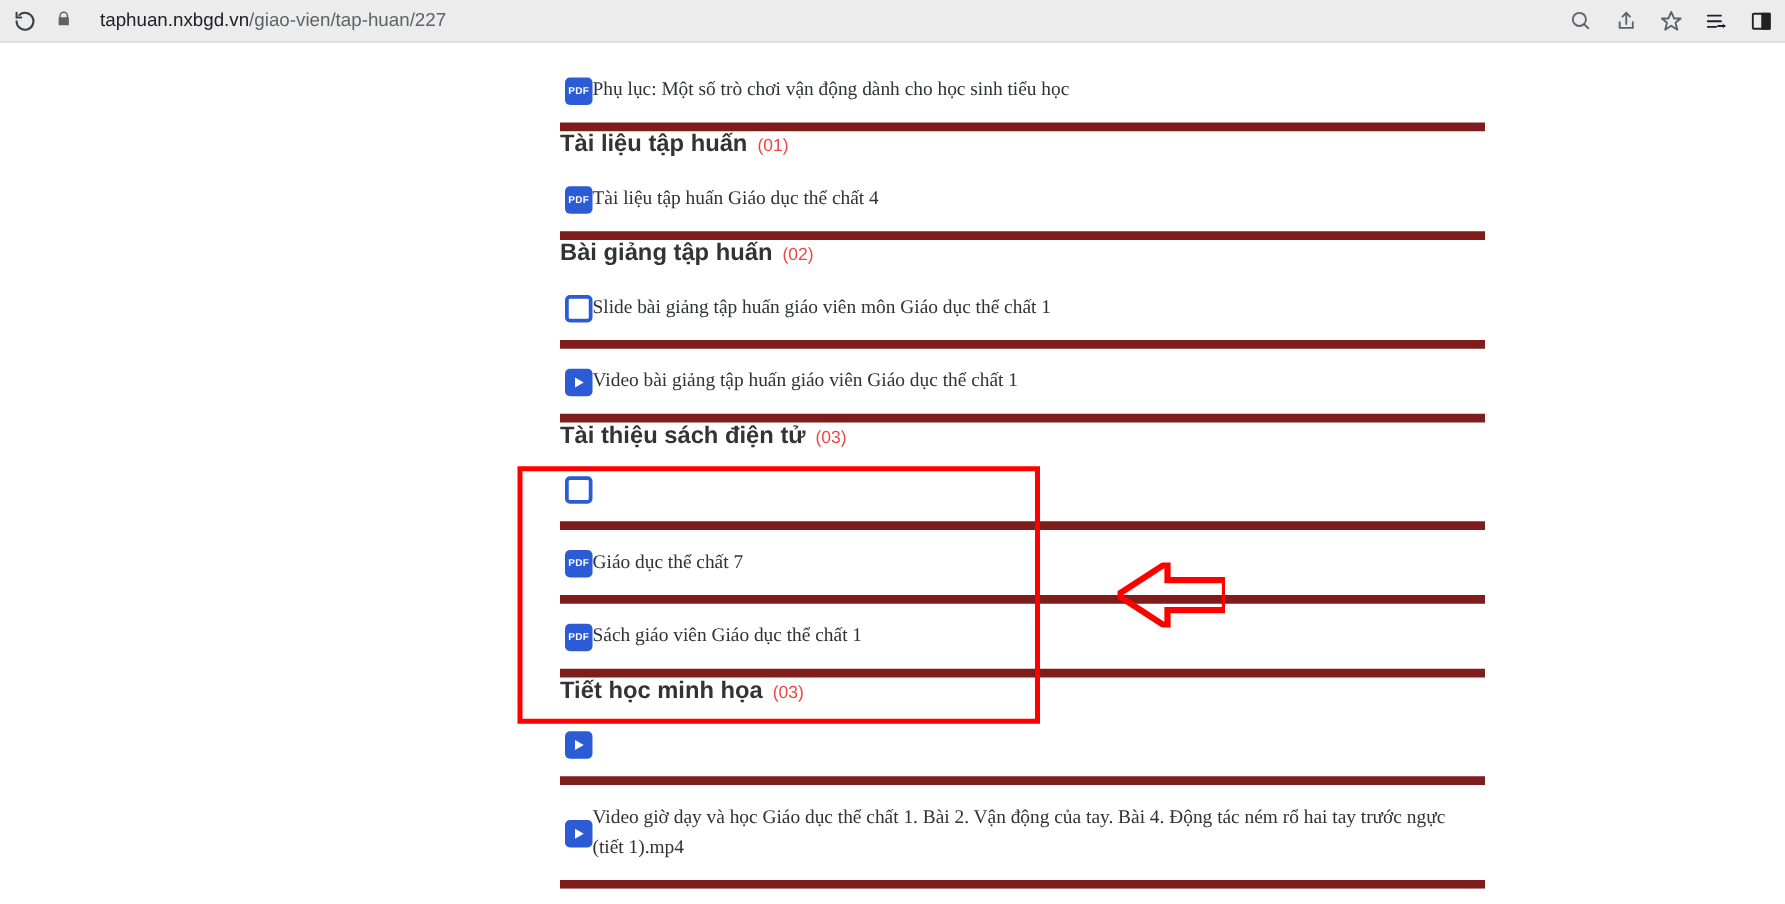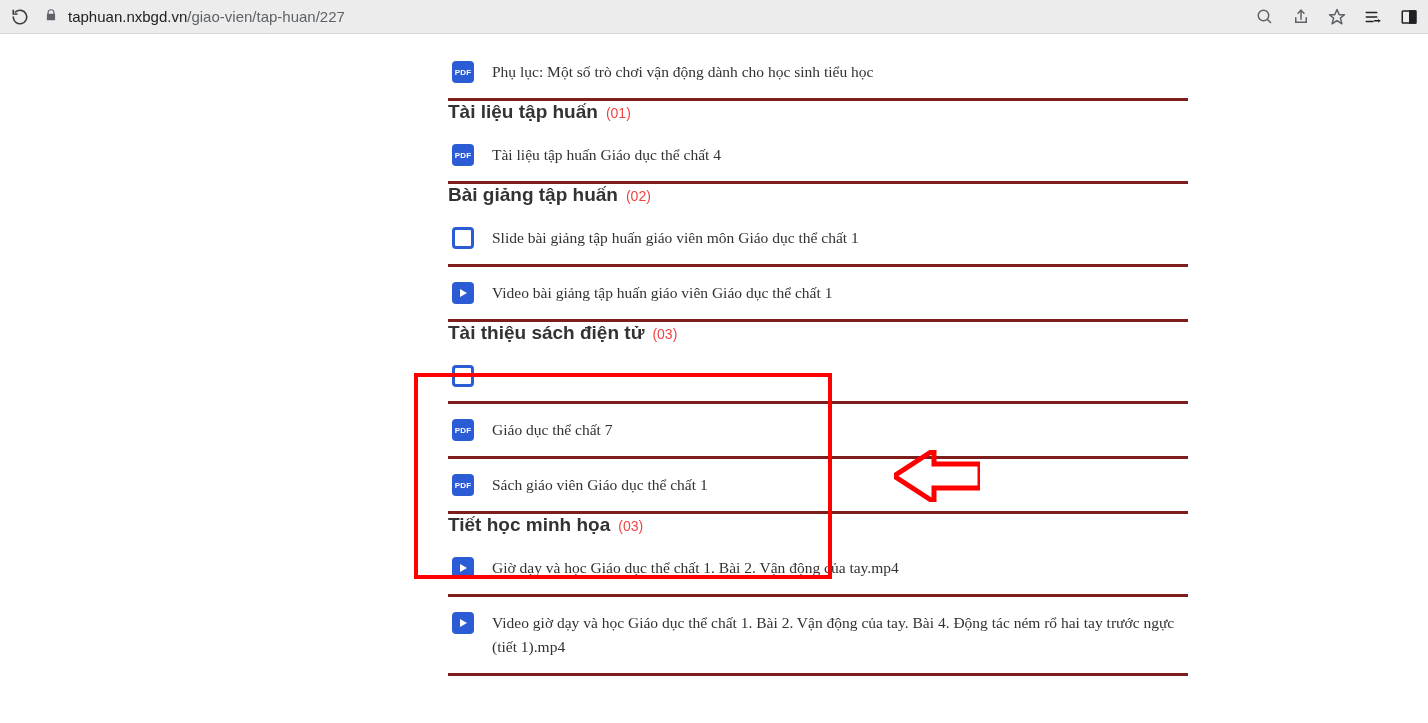--- a/index.html
+++ b/index.html
@@ -26,21 +26,21 @@
     display: flex;
     align-items: center;
     justify-content: center;
     color: #5f6368;
     cursor: pointer;
   }
   .address-area {
     flex: 1;
     display: flex;
     align-items: flex-start;
-    gap: 10px;
+    gap: 22px;
     color: #5f6368;
     font-size: 14px;
   }
   .lock-icon {
     color: #5f6368;
   }
   .url-text {
     color: #202124;
     font-size: 15px;
   }
@@ -76,24 +76,23 @@
     font-size: 19px;
     font-weight: 700;
     color: #333;
   }
   .sec-count {
     font-size: 14px;
     color: #ef4444;
   }
   .item {
     display: flex;
-    align-items: flex-start;
-    gap: 18px;
+    align-items: center;
     padding: 14px 4px;
-    border-bottom: 3px solid #7f1d1d;
+    border-bottom: 7px solid #7f1d1d;
   }
   .item:first-of-type { border-top: 1px solid #e5e7eb; }
   .item-icon {
     width: 22px;
     height: 22px;
     border-radius: 4px;
     display: flex;
     align-items: center;
     justify-content: center;
     flex-shrink: 0;
@@ -258,21 +257,20 @@
       <div class="sec-title">
         <span class="sec-title-text">Tiết học minh họa</span>
         <span class="sec-count">(03)</span>
       </div>
       <div class="item">
         <div class="item-icon icon-video">
           <svg width="10" height="10" viewBox="0 0 10 10">
               <polygon points="2,1 9,5 2,9" fill="#fff"></polygon>
             </svg>
         </div>
-        <div class="item-label">Giờ dạy và học Giáo dục thể chất 1. Bài 2. Vận động của tay.mp4</div>
       </div>
       <div class="item">
         <div class="item-icon icon-video">
           <svg width="10" height="10" viewBox="0 0 10 10">
               <polygon points="2,1 9,5 2,9" fill="#fff"></polygon>
             </svg>
         </div>
         <div class="item-label">Video giờ dạy và học Giáo dục thể chất 1. Bài 2. Vận động của tay. Bài 4. Động tác ném rổ hai tay trước ngực (tiết 1).mp4</div>
       </div>
     </div>

